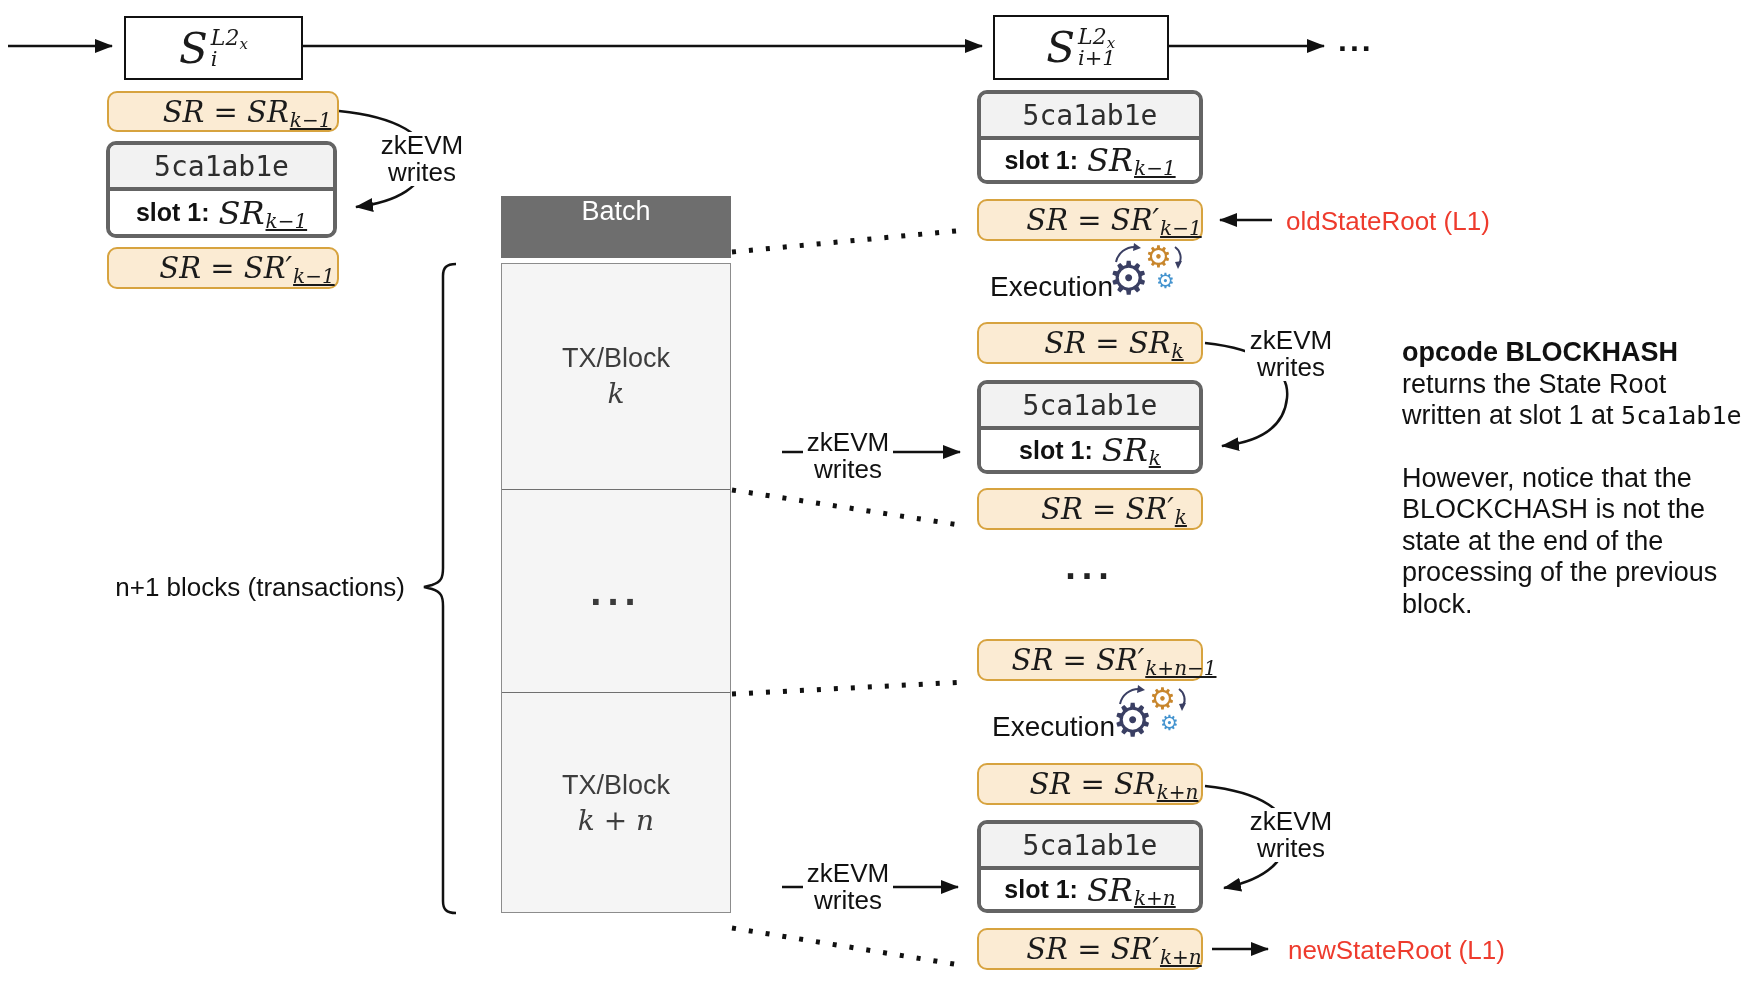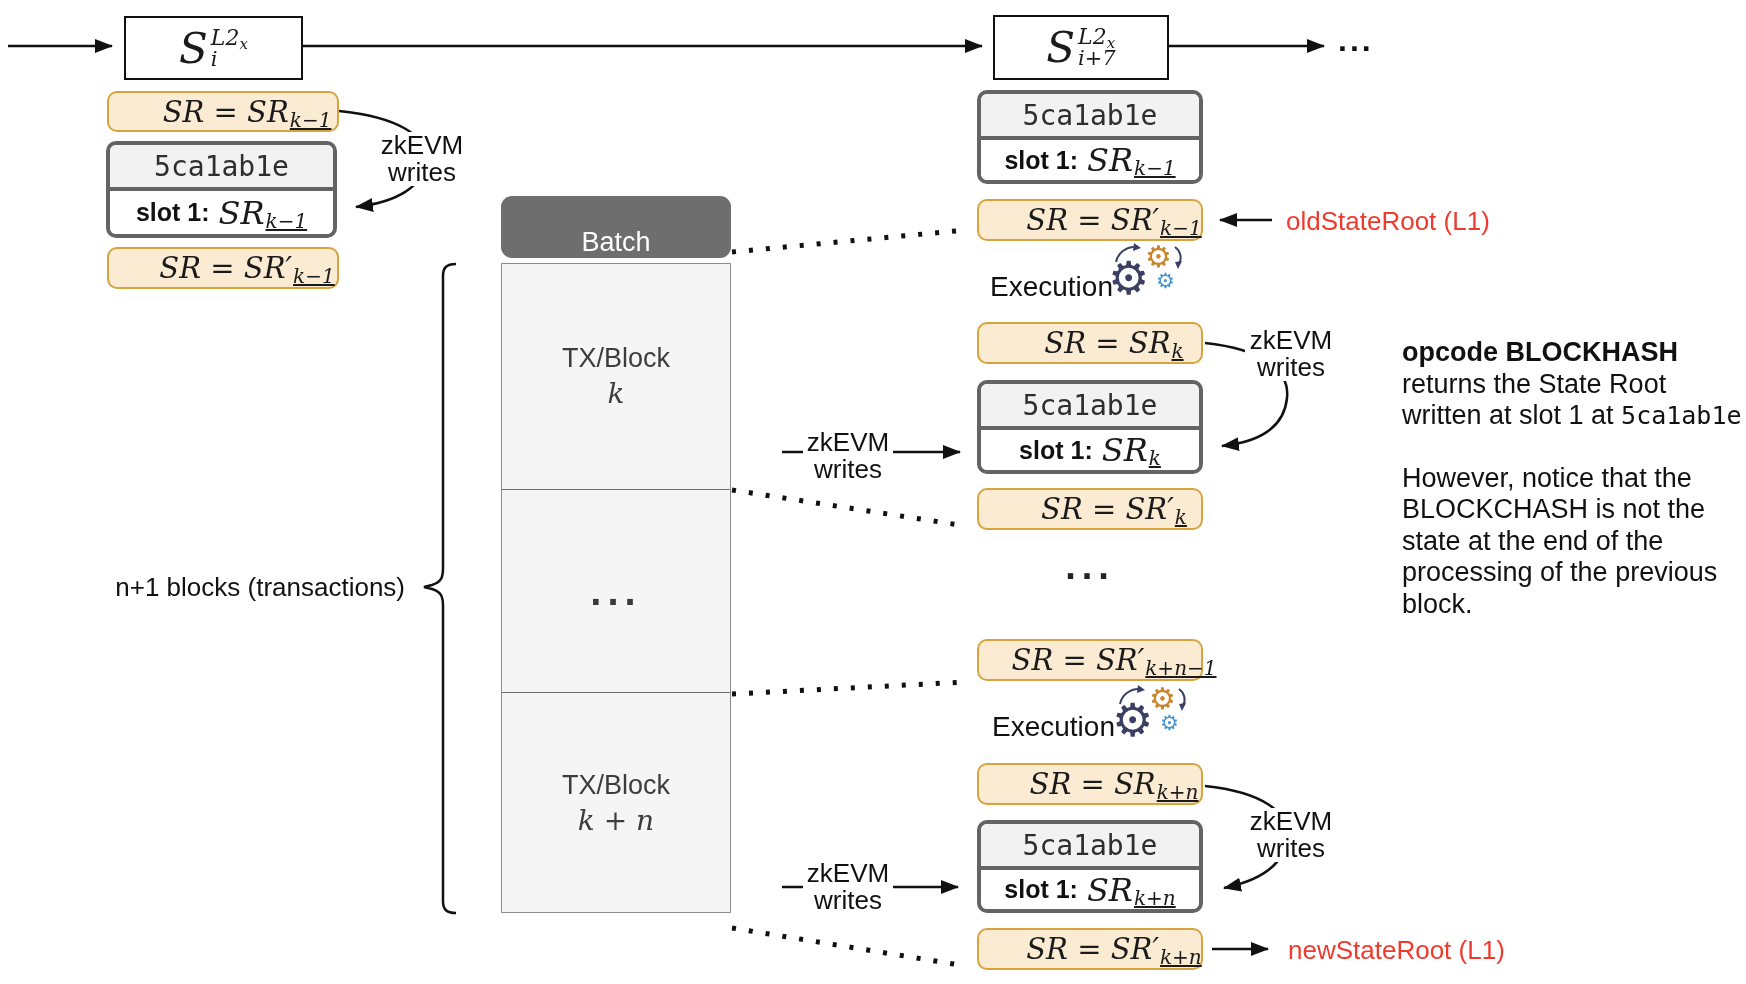--- a/index.html
+++ b/index.html
@@ -31,21 +31,21 @@
   .contract-left{left:106px;width:231px;}
   .c-hdr{flex:0 0 42px;background:#f2f2f2;border-bottom:4px solid #646464;display:flex;
          align-items:center;justify-content:center;font-family:"DejaVu Sans Mono",monospace;
          font-size:28px;color:#2e2e2e;}
   .c-slot{flex:1;display:flex;align-items:center;justify-content:center;background:#fff;}
   .slot-label{font-weight:bold;font-size:25px;color:#111;margin-right:9px;}
   .slot-math{font-size:32px;}
 
   
   .batch-hdr{position:absolute;left:501px;top:196px;width:230px;height:62px;background:#6E6E6E;
-             display:flex;align-items:flex-end;justify-content:center;color:#fff;font-size:27px;z-index:2;border-radius:11px;}
+             display:flex;align-items:flex-start;justify-content:center;color:#fff;font-size:27px;z-index:2;}
   .column{position:absolute;left:501px;top:263px;width:230px;height:650px;background:#F5F5F5;
           border:1.5px solid #8c8c8c;box-sizing:border-box;z-index:2;padding-left:36px;}
   .col-sec{position:absolute;left:0;width:100%;display:flex;flex-direction:column;
            align-items:center;justify-content:center;color:#3d3d3d;}
   .sec1{top:0;height:225px;}
   .sec2{top:225px;height:204px;border-top:1.5px solid #6f6f6f;border-bottom:1.5px solid #6f6f6f;box-sizing:border-box;}
   .sec3{top:429px;height:221px;}
   .blk-line1{font-size:27px;color:#3d3d3d;}
   .blk-line2{font-family:"DejaVu Serif",serif;font-style:italic;font-size:28px;color:#3d3d3d;margin-top:3px;}
   .dots-mid{font-weight:bold;font-size:40px;letter-spacing:6px;color:#3a3a3a;}
@@ -114,21 +114,21 @@
     <span class="s-base">S</span>
       <span class="s-stack">
         <span class="s-sup"><span>L2</span><span class="s-supsub">x</span></span>
         <span class="s-sub">i</span>
       </span>
   </div>
   <div class="sbox" style="left:993px;top:15px;width:172px;height:61px;">
     <span class="s-base">S</span>
       <span class="s-stack">
         <span class="s-sup"><span>L2</span><span class="s-supsub">x</span></span>
-        <span class="s-sub">i+7</span>
+        <span class="s-sub">i+1</span>
       </span>
   </div>
   <div class="dots-top">...</div>
 
   <div class="sr-box sr-left" style="top:91px;height:41px;">
     <span class="math">SR = SR</span>
       <span class="math msub">k−1</span>
   </div>
   <div class="contract contract-left" style="top:141px;height:97px;">
     <div class="c-hdr">5ca1ab1e</div>

